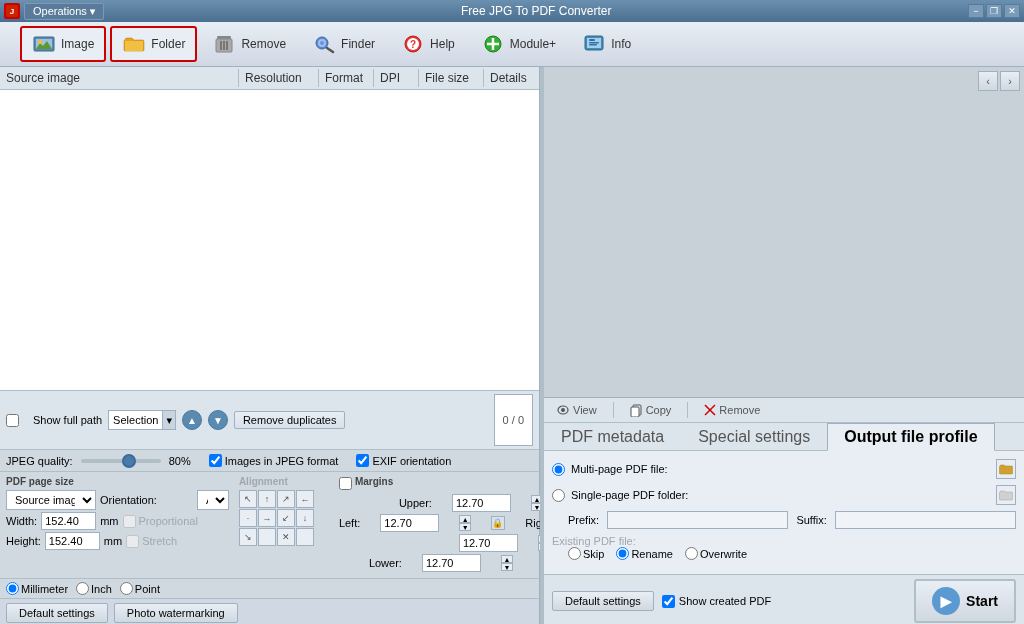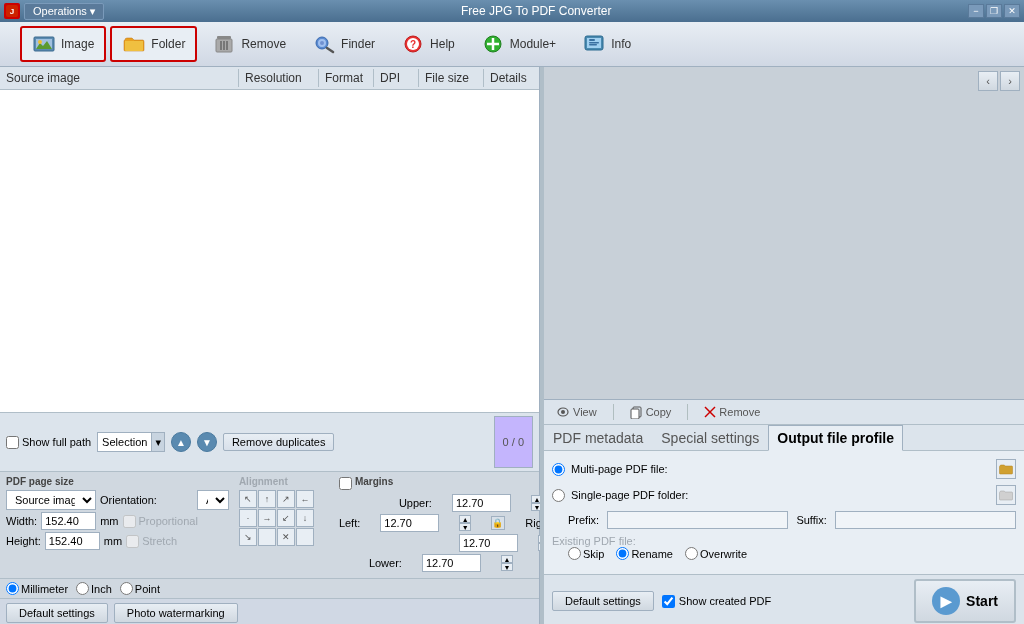--- a/index.html
+++ b/index.html
@@ -92,34 +92,34 @@
 
     
     .selection-bar {
       display: flex;
       align-items: center;
       gap: 6px;
       padding: 3px 6px;
       border-bottom: 1px solid #b0bec8;
       background: #dce4ec;
     }
-    .checkbox-label { display: flex; align-items: center; gap: 3px; font-size: 11px; justify-content: center; }
+    .checkbox-label { display: flex; align-items: center; gap: 14px; font-size: 11px; justify-content: center; }
     .selection-dropdown {
       display: flex;
       align-items: center;
       border: 1px solid #a0b0c0;
       background: white;
       height: 20px;
       cursor: pointer;
     }
     .selection-dropdown span { padding: 0 4px; font-size: 11px; }
     .selection-dropdown .arrow { padding: 0 3px; background: #c8d4e0; height: 100%; display: flex; align-items: center; border-left: 1px solid #a0b0c0; }
     .nav-btn { width: 20px; height: 20px; background: #5a8ab0; border: 1px solid #4a7a9f; border-radius: 50%; color: white; cursor: pointer; display: flex; align-items: center; justify-content: center; font-size: 10px; }
     .remove-dup-btn { padding: 2px 8px; border: 1px solid #a0b0c0; background: linear-gradient(to bottom, #e8eef4, #d8e0ea); cursor: pointer; font-size: 11px; border-radius: 2px; }
-    .count-badge { margin-left: auto; padding: 19px 8px; background: #c4b5fd; border: 1px solid #a0b0c0; font-size: 11px; color: #555; }
+    .count-badge { margin-left: auto; padding: 19px 8px; background: #ffffff; border: 1px solid #a0b0c0; font-size: 11px; color: #555; }
 
     
     .settings-row {
       display: flex;
       align-items: center;
       gap: 8px;
       padding: 4px 6px;
       border-bottom: 1px solid #b0bec8;
     }
     .quality-label { font-size: 11px; white-space: nowrap; }
@@ -192,22 +192,22 @@
     .action-btn { display: flex; align-items: center; gap: 3px; font-size: 11px; color: #555; cursor: pointer; padding: 1px 4px; }
     .action-divider { width: 1px; height: 16px; background: #b0bec0; }
 
     
     .tabs-row {
       display: flex;
       background: #dce4ec;
       border-bottom: 1px solid #b0bec8;
     }
     .tab {
-      padding: 4px 8px;
-      font-size: 14px;
+      padding: 4px 16px;
+      font-size: 16px;
       cursor: pointer;
       border: 1px solid transparent;
       border-bottom: none;
       color: #555;
     }
     .tab.active {
       background: #e8eef4;
       border-color: #a0b0c0;
       border-bottom: 1px solid #e8eef4;
       color: #000;
@@ -372,20 +372,35 @@
       <div class="selection-dropdown">
         <span>Selection</span>
         <span class="arrow">▾</span>
       </div>
       <div class="nav-btn">▲</div>
       <div class="nav-btn">▼</div>
       <button class="remove-dup-btn">Remove duplicates</button>
       <div class="count-badge">0 / 0</div>
     </div>
 
+    <div class="settings-row">
+      <span class="quality-label">JPEG quality:</span>
+      <div class="slider-track">
+        <div class="slider-thumb"></div>
+      </div>
+      <span class="pct-label">80%</span>
+      <label class="checkbox-item" style="margin-left:10px;">
+        <input type="checkbox" checked="" style="">
+        <span>Images in JPEG format</span>
+      </label>
+      <label class="checkbox-item" style="margin-left:10px;">
+        <input type="checkbox" checked="" style="">
+        <span>EXIF orientation</span>
+      </label>
+    </div>
 
     <div class="pdf-settings">
 
       <div class="pdf-left">
         <div class="section-title">PDF page size</div>
         <div class="field-row">
           <select class="select-box" style="width:90px;">
             <option>Source image</option>
           </select>
           <span>Orientation:</span>

